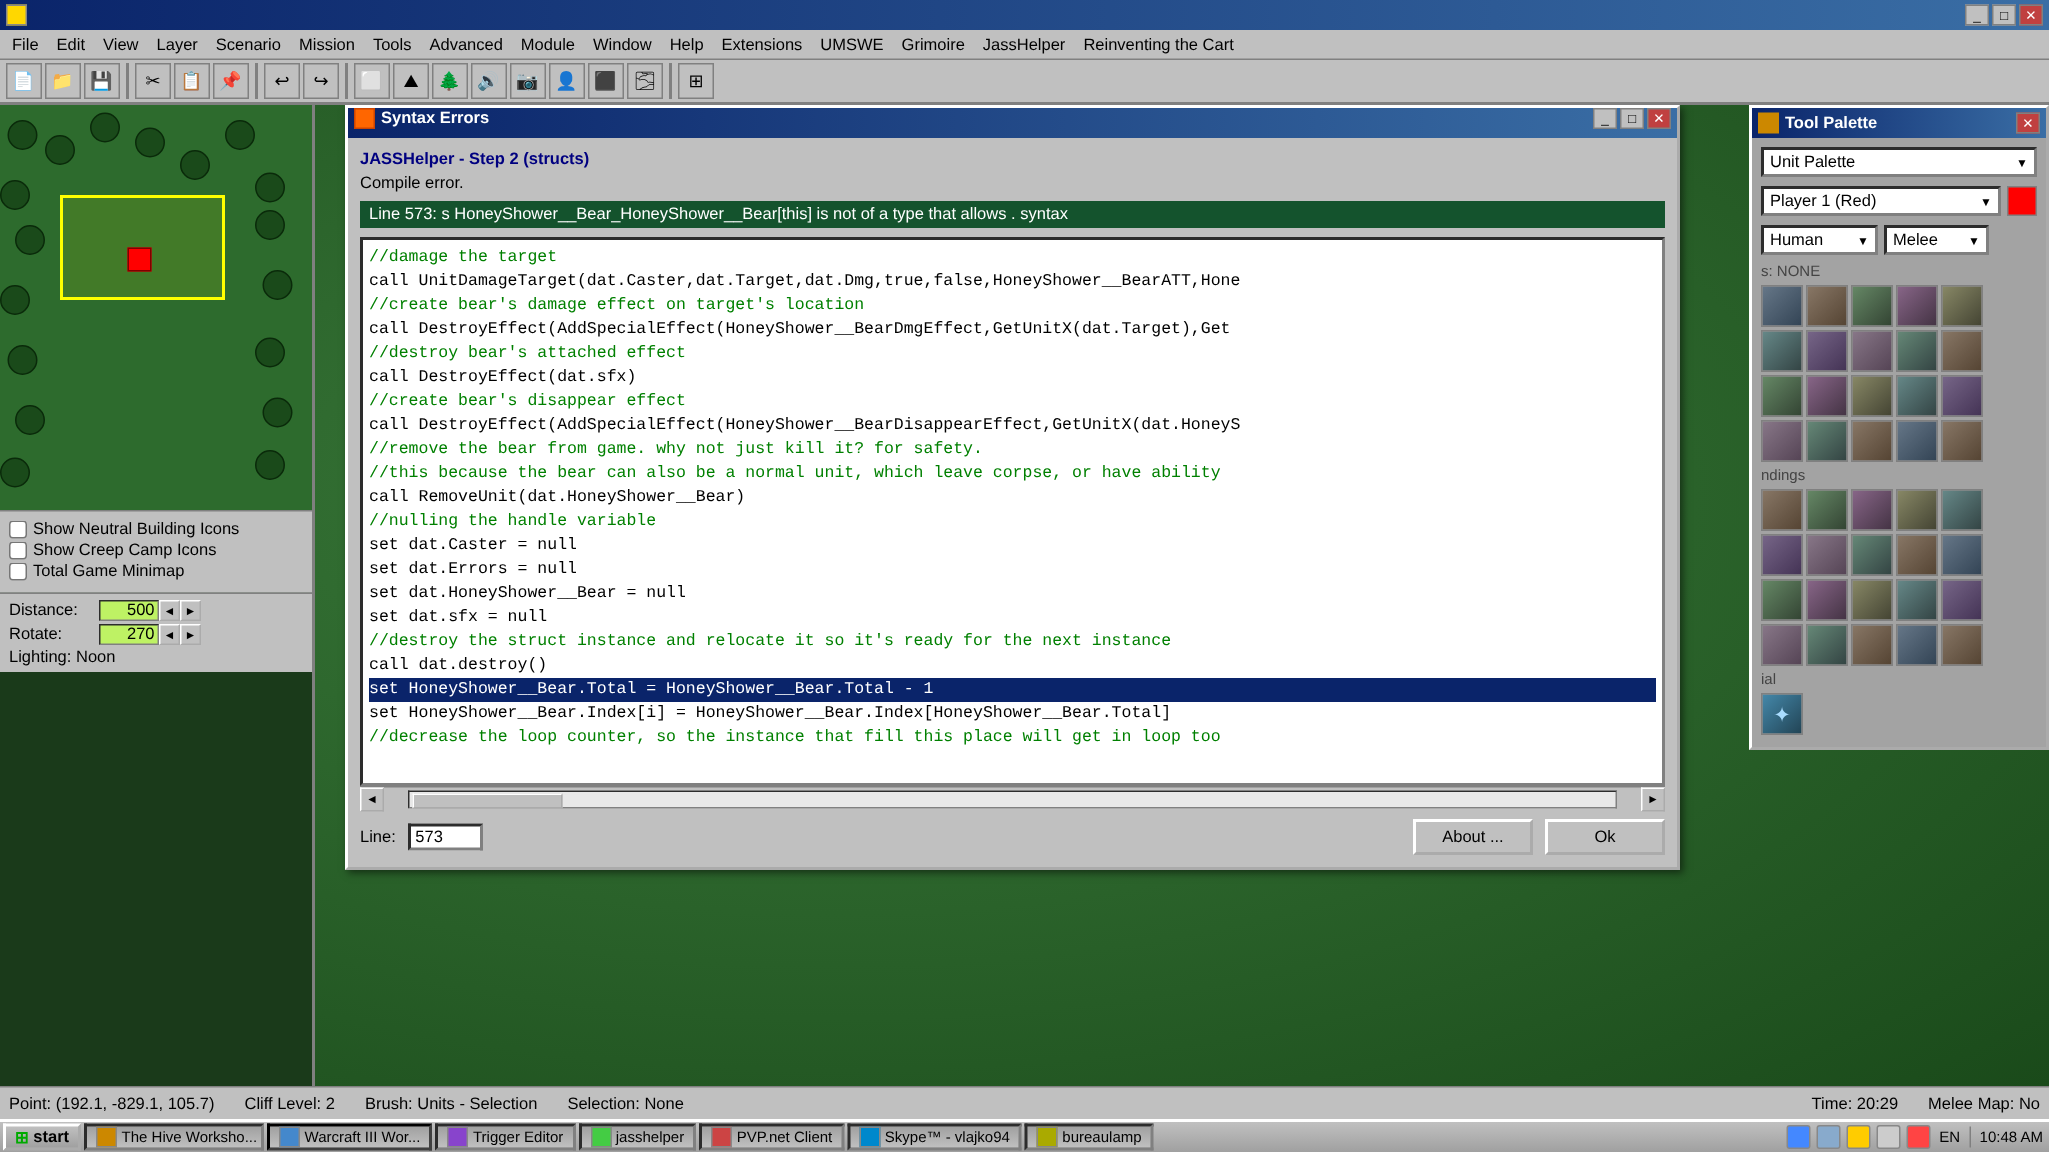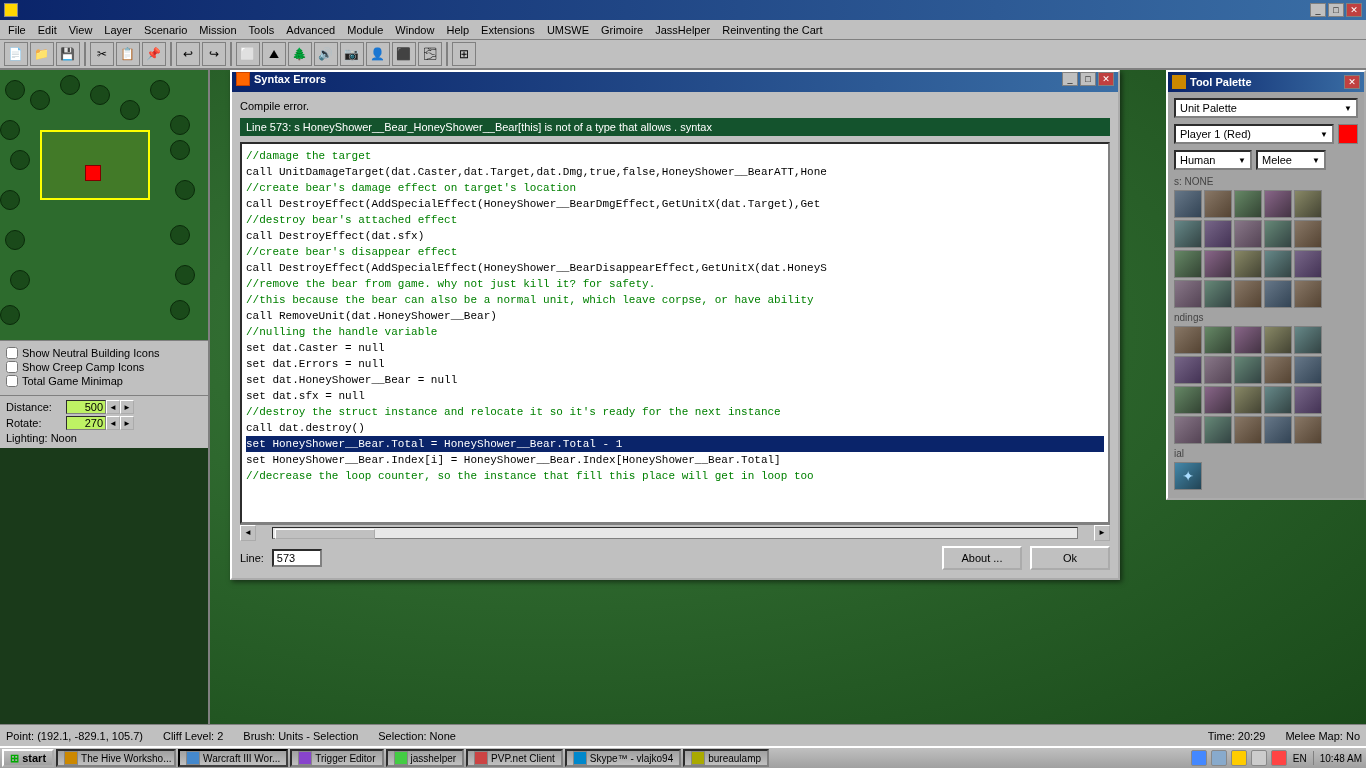--- a/index.html
+++ b/index.html
@@ -250,20 +250,21 @@
           <div id="syntax-title-icon"></div>
           <span>Syntax Errors</span>
         </div>
         <div id="syntax-controls">
           <div class="tb-btn">_</div>
           <div class="tb-btn">□</div>
           <div class="tb-btn" style="background:#c04040;color:white;">✕</div>
         </div>
       </div>
       <div id="syntax-body">
+        <div id="syntax-step">JASSHelper - Step 2 (structs)</div>
         <div id="syntax-compile">Compile error.</div>
         <div id="syntax-error-line">Line 573: s   HoneyShower__Bear_HoneyShower__Bear[this] is not of a type that allows . syntax</div>
 
         <div id="syntax-code-area">
         <div class="code-line" style="color: rgb(0, 128, 0);">        //damage the target</div>
             <div class="code-line">        call UnitDamageTarget(dat.Caster,dat.Target,dat.Dmg,true,false,HoneyShower__BearATT,Hone</div>
             <div class="code-line" style="color: rgb(0, 128, 0);">        //create bear's damage effect on target's location</div>
             <div class="code-line">        call DestroyEffect(AddSpecialEffect(HoneyShower__BearDmgEffect,GetUnitX(dat.Target),Get</div>
             <div class="code-line" style="color: rgb(0, 128, 0);">        //destroy bear's attached effect</div>
             <div class="code-line">        call DestroyEffect(dat.sfx)</div>

